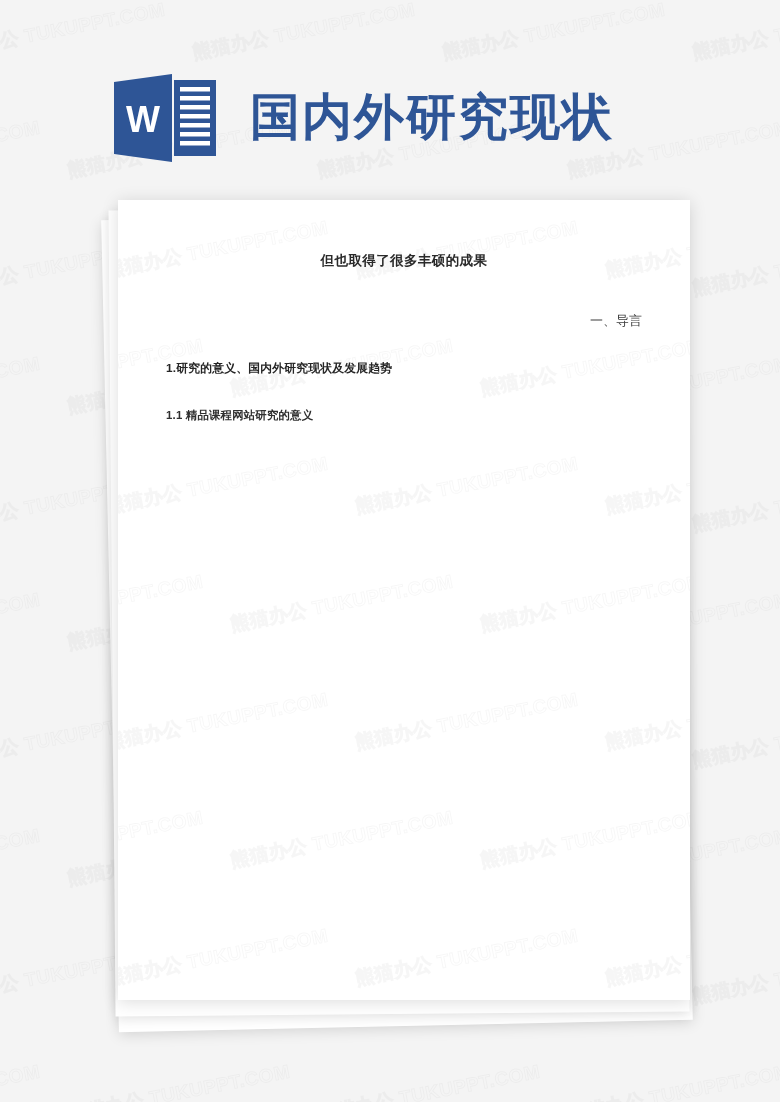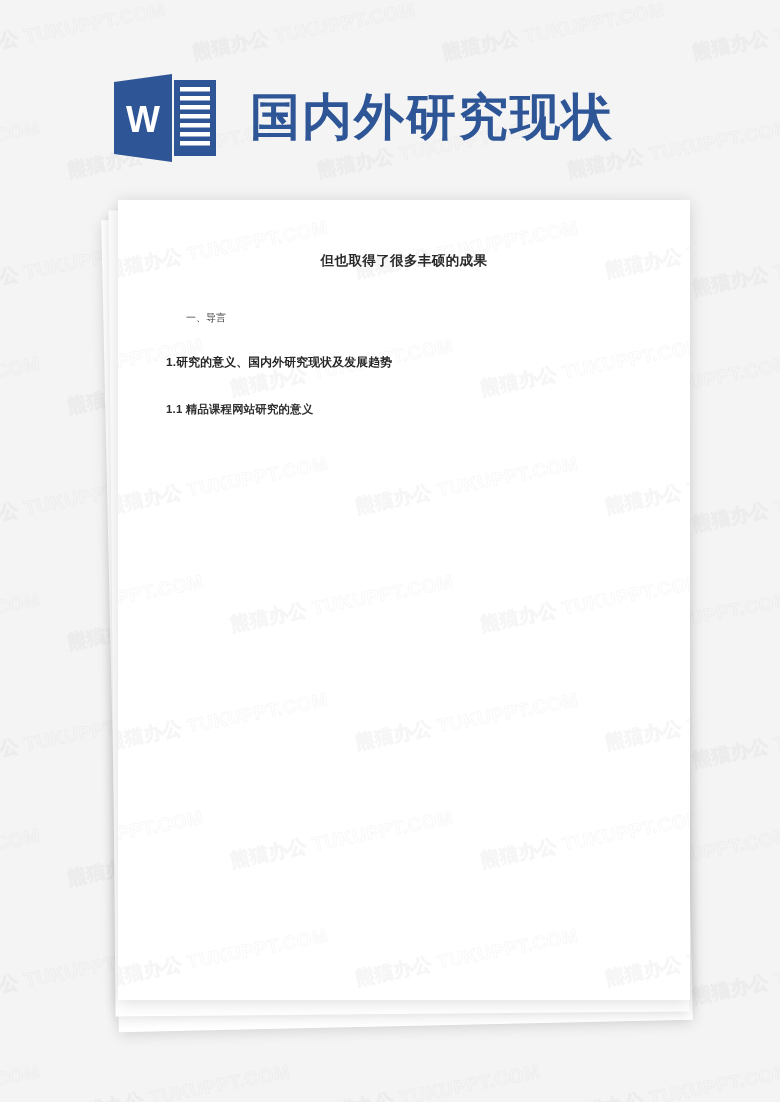--- a/index.html
+++ b/index.html
@@ -140,24 +140,25 @@
     margin: 0 0 24px 0;
     font-size: 11.6px;
     line-height: 2.08;
     text-indent: 2em;
     text-align: justify;
     color: #3d3d3d;
     letter-spacing: 0.15px;
   }
   p.sec {
     margin: 7px 0 24px 0;
-    font-size: 10px;
+    font-size: 13px;
     line-height: 2.0;
     text-indent: 2em;
     color: #3d3d3d;
+    text-align: right;
   }
   p.sub-h {
     margin: 0 0 26px 0;
     font-size: 11.8px;
     font-weight: 700;
     line-height: 1.8;
     color: #262626;
     letter-spacing: 0.2px;
   }
   p.sub-h2 {

